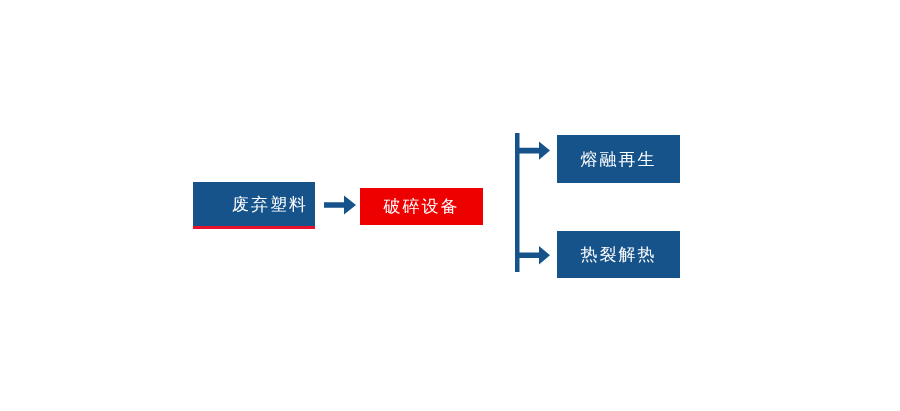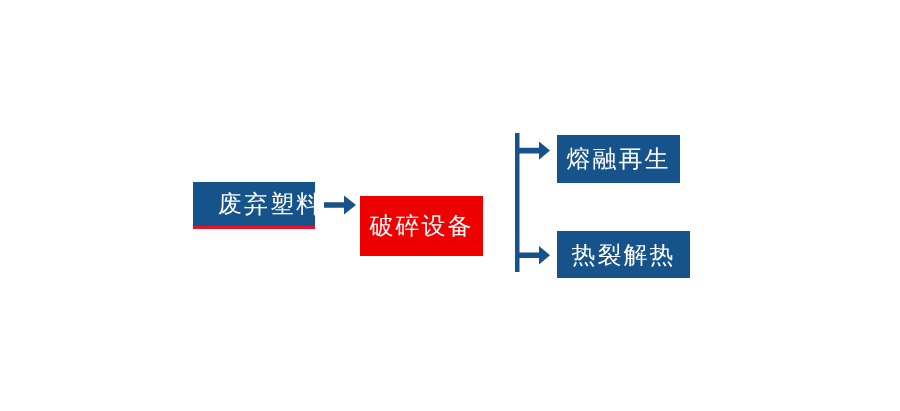--- a/index.html
+++ b/index.html
@@ -22,21 +22,21 @@
   }
 
   
   .node {
     position: absolute;
     display: flex;
     align-items: center;
     justify-content: center;
     box-sizing: border-box;
     color: #ffffff;
-    font-size: 24px;
+    font-size: 17px;
     letter-spacing: 2px;
     line-height: 1;
     white-space: nowrap;
     font-weight: 400;
     font-family: Liberation Serif, serif;
   }
 
   .node-blue {
     background: #15538a;
   }
@@ -54,36 +54,36 @@
   
   #node-waste-plastic {
     left: 193px;
     top: 182px;
     width: 122px;
     height: 47px;
   }
 
   #node-crusher {
     left: 360px;
-    top: 196px;
+    top: 188px;
     width: 123px;
-    height: 60px;
+    height: 37px;
   }
 
   #node-melt-regen {
     left: 557px;
     top: 135px;
     width: 123px;
     height: 48px;
   }
 
   #node-pyrolysis {
     left: 557px;
     top: 231px;
-    width: 133px;
+    width: 123px;
     height: 47px;
   }
 
   
   #arrow-main {
     position: absolute;
     left: 322px;
     top: 190px;
     width: 36px;
     height: 30px;

